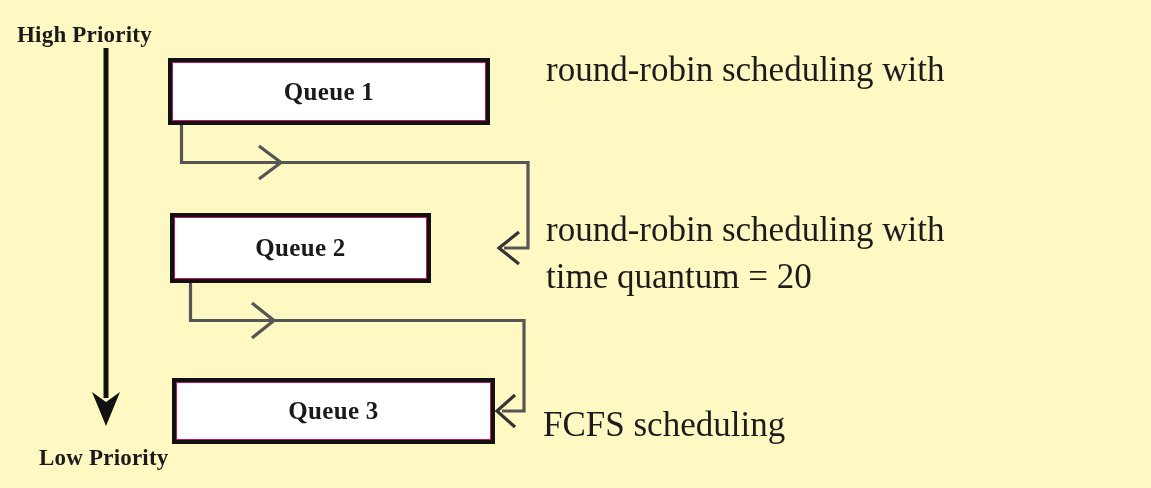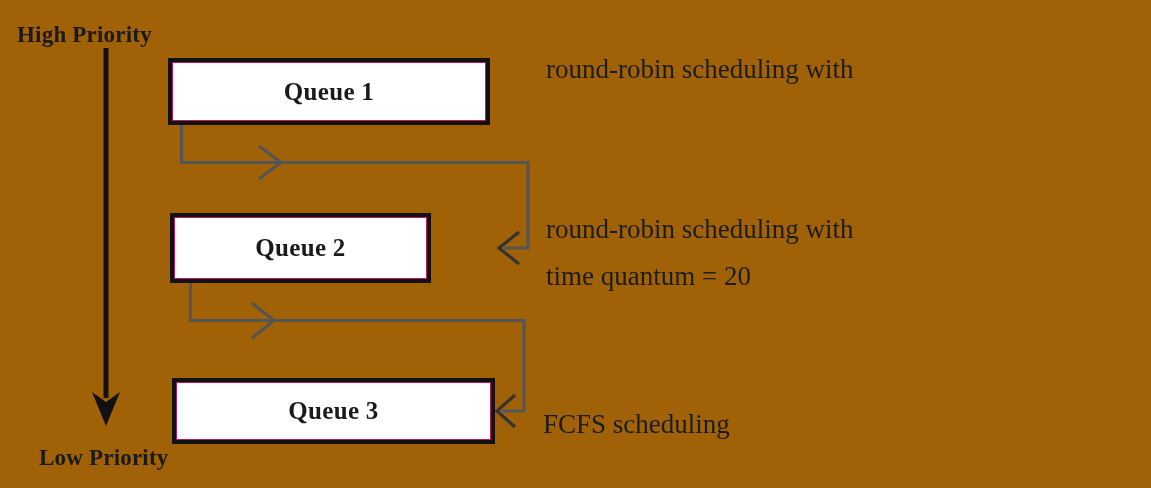--- a/index.html
+++ b/index.html
@@ -5,21 +5,21 @@
 <style>
   html, body {
     margin: 0;
     padding: 0;
     background: #ffffff;
   }
   #canvas {
     position: relative;
     width: 1151px;
     height: 488px;
-    background: #a16207;
+    background: #fef9c3;
     overflow: hidden;
     font-family: "Liberation Serif", "DejaVu Serif", serif;
   }
 
   
   .priority-label {
     position: absolute;
     font-family: "Liberation Serif", "DejaVu Serif", serif;
     font-weight: bold;
     color: #1a1a1a;
@@ -84,21 +84,21 @@
     top: 0;
     width: 1151px;
     height: 488px;
     pointer-events: none;
   }
 
   
   .scheduling-note {
     position: absolute;
     font-family: "Liberation Serif", "DejaVu Serif", serif;
-    font-size: 27px;
+    font-size: 35px;
     line-height: 47px;
     color: #1c1c1c;
     white-space: nowrap;
   }
   #note-queue-1 { left: 546px; top: 46px; }
   #note-queue-2 { left: 546px; top: 206px; }
   #note-queue-3 { left: 543px; top: 385px; margin-top: 16px; }
   .note-line { display: block; }
 </style>
 </head>

